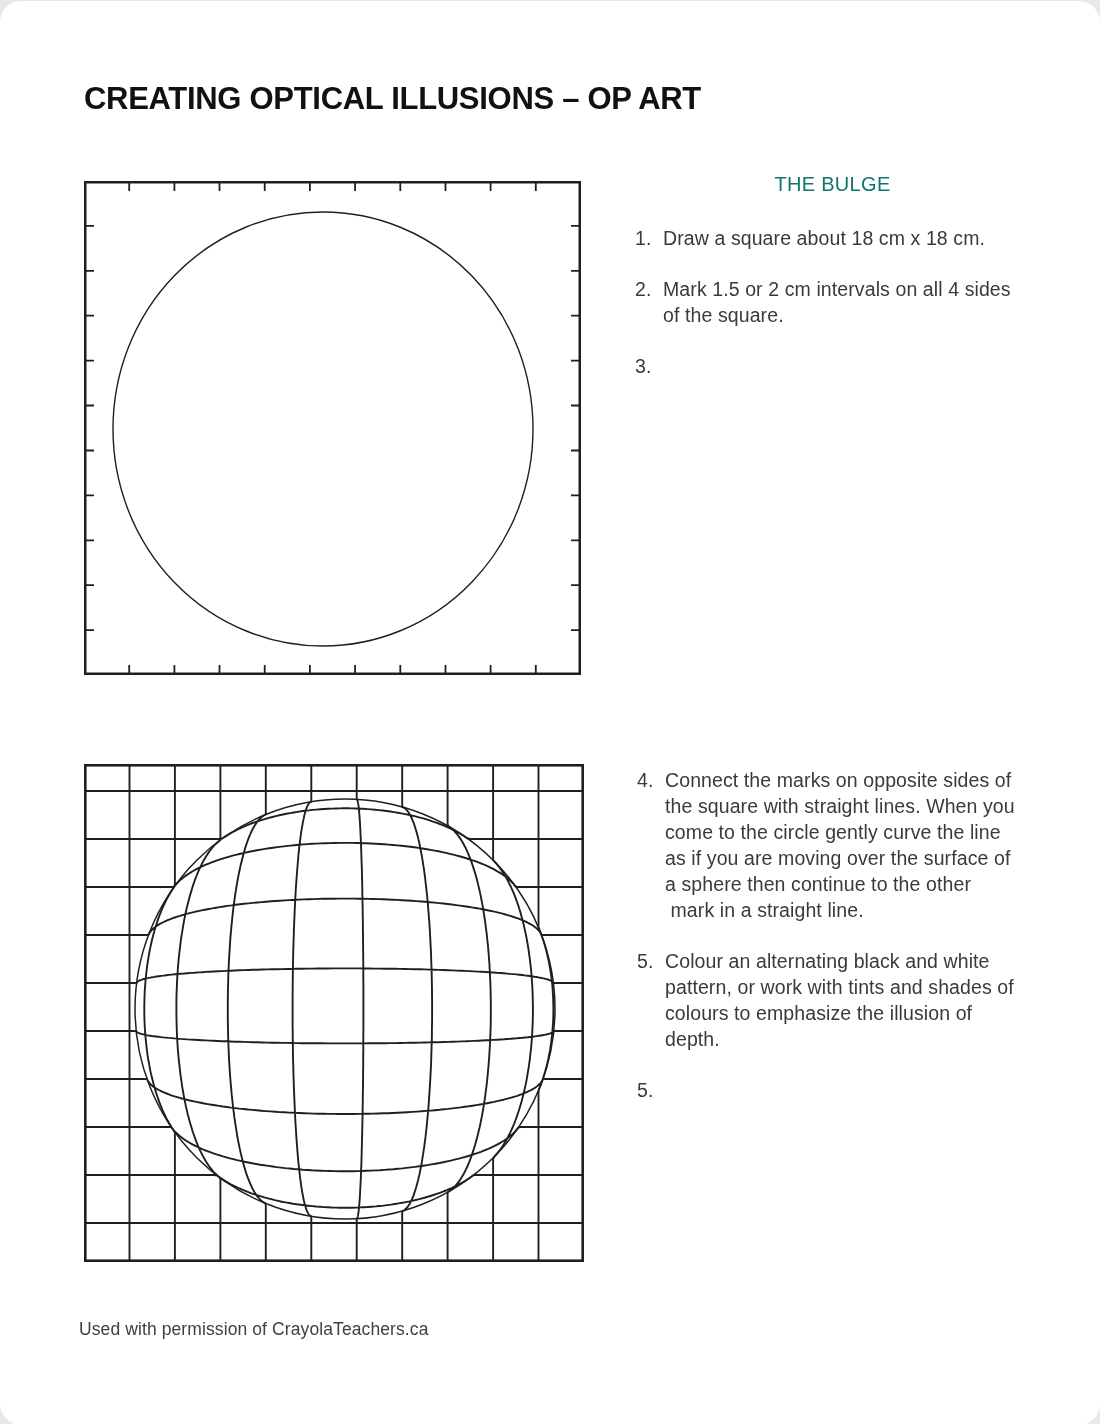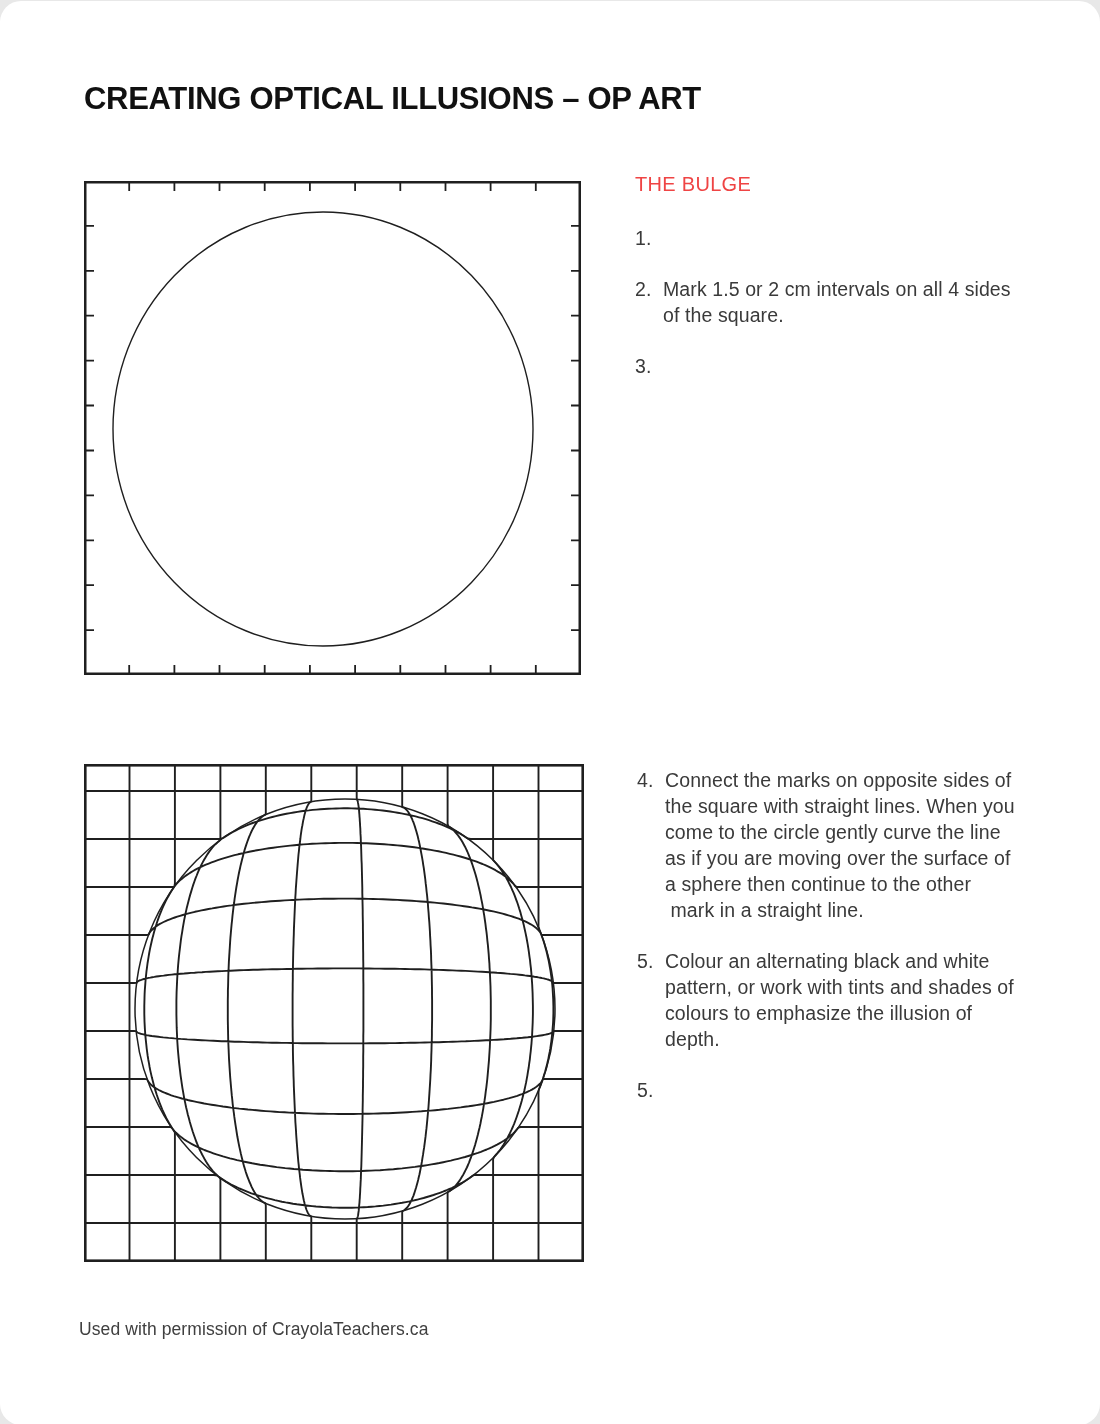--- a/index.html
+++ b/index.html
@@ -12,21 +12,21 @@
     margin:1px auto;
     border-radius:21px;
   }
   .title{
     position:absolute;left:84px;top:80px;
     font-size:31px;font-weight:900;letter-spacing:-0.3px;
     color:#111111;white-space:nowrap;
   }
   .section-heading{
     position:absolute;left:635px;top:172px;width:395px;
-    text-align:left;font-size:20px;color:#ef4444;letter-spacing:0.3px;
+    text-align:center;font-size:20px;color:#0f766e;letter-spacing:0.3px;
   }
   .fig{position:absolute;display:block;}
   #fig1{left:84px;top:180px;}
   #fig2{left:84px;top:763px;}
   .instr-list{
     position:absolute;width:420px;
     font-size:19.5px;line-height:26px;color:#3a3a3a;letter-spacing:0.1px;
   }
   #list-top{left:635px;top:224px;}
   #list-bottom{left:637px;top:766px;}
@@ -49,20 +49,21 @@
       <rect x="1.25" y="1.25" width="494.5" height="491.5" fill="none" stroke="#1f1f1f" stroke-width="2.5"></rect>
       <path d="M45.2,2 v8 M45.2,492 v-8 M2,44.9 h8 M495,44.9 h-8 M90.4,2 v8 M90.4,492 v-8 M2,89.8 h8 M495,89.8 h-8 M135.5,2 v8 M135.5,492 v-8 M2,134.7 h8 M495,134.7 h-8 M180.7,2 v8 M180.7,492 v-8 M2,179.6 h8 M495,179.6 h-8 M225.9,2 v8 M225.9,492 v-8 M2,224.5 h8 M495,224.5 h-8 M271.1,2 v8 M271.1,492 v-8 M2,269.5 h8 M495,269.5 h-8 M316.3,2 v8 M316.3,492 v-8 M2,314.4 h8 M495,314.4 h-8 M361.5,2 v8 M361.5,492 v-8 M2,359.3 h8 M495,359.3 h-8 M406.6,2 v8 M406.6,492 v-8 M2,404.2 h8 M495,404.2 h-8 M451.8,2 v8 M451.8,492 v-8 M2,449.1 h8 M495,449.1 h-8 " fill="none" stroke="#1f1f1f" stroke-width="1.8"></path>
       <ellipse cx="239" cy="248" rx="210" ry="217" fill="none" stroke="#1f1f1f" stroke-width="1.4"></ellipse>
     </svg>
 
   <div class="section-heading">THE BULGE</div>
 
   <div id="list-top" class="instr-list">
       <div class="instr-item">
         <span class="num">1.</span>
+        <div class="lines">Draw a square about 18 cm x 18 cm.</div>
       </div>
       <div class="instr-item">
         <span class="num">2.</span>
         <div class="lines">Mark 1.5 or 2 cm intervals on all 4 sides<br>of the square.</div>
       </div>
       <div class="instr-item">
         <span class="num">3.</span>
       </div>
     </div>
 

